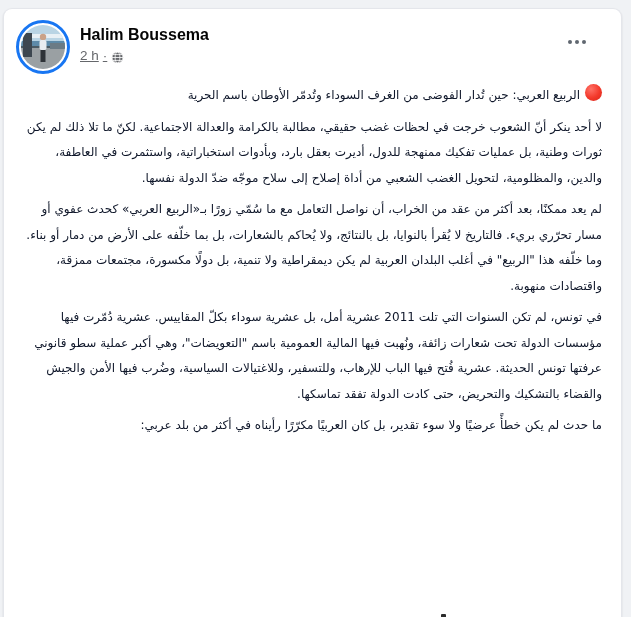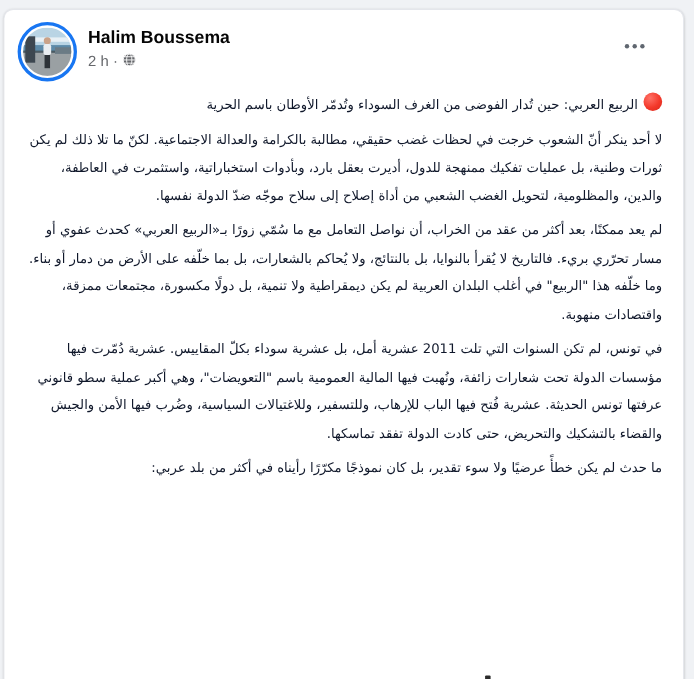--- a/index.html
+++ b/index.html
@@ -50,27 +50,28 @@
   .author-name {
     font-family: "Liberation Sans", "DejaVu Sans", sans-serif;
     font-size: 16px;
     font-weight: 700;
     color: #050505;
     line-height: 20px;
     cursor: pointer;
   }
   .meta-row {
     display: flex;
-    align-items: flex-start;
+    align-items: flex-end;
     gap: 4px;
     margin-top: 3px;
     font-family: "Liberation Sans", "DejaVu Sans", sans-serif;
     font-size: 13.5px;
     color: #65676b;
     line-height: 16px;
+    text-decoration: underline;
   }
   .meta-row .sep { color: #65676b; }
   .globe-icon svg { display: block; }
   .menu-btn {
     margin-left: auto;
     margin-top: 10px;
     margin-right: 14px;
     width: 32px; height: 24px;
     display: flex;
     align-items: center;
@@ -157,18 +158,18 @@
         <i></i>
         <i></i>
     </div>
   </div>
 
   <div class="post-text">
     <p><span class="red-circle-emoji"></span><span>الربيع العربي: حين تُدار الفوضى من الغرف السوداء وتُدمّر الأوطان باسم الحرية</span></p>
     <p>لا أحد ينكر أنّ الشعوب خرجت في لحظات غضب حقيقي، مطالبة بالكرامة والعدالة الاجتماعية. لكنّ ما تلا ذلك لم يكن ثورات وطنية، بل عمليات تفكيك ممنهجة للدول، أديرت بعقل بارد، وبأدوات استخباراتية، واستثمرت في العاطفة، والدين، والمظلومية، لتحويل الغضب الشعبي من أداة إصلاح إلى سلاح موجّه ضدّ الدولة نفسها.</p>
     <p>لم يعد ممكنًا، بعد أكثر من عقد من الخراب، أن نواصل التعامل مع ما سُمّي زورًا بـ«الربيع العربي» كحدث عفوي أو مسار تحرّري بريء. فالتاريخ لا يُقرأ بالنوايا، بل بالنتائج، ولا يُحاكم بالشعارات، بل بما خلّفه على الأرض من دمار أو بناء. وما خلّفه هذا "الربيع" في أغلب البلدان العربية لم يكن ديمقراطية ولا تنمية، بل دولًا مكسورة، مجتمعات ممزقة، واقتصادات منهوبة.</p>
     <p>في تونس، لم تكن السنوات التي تلت 2011 عشرية أمل، بل عشرية سوداء بكلّ المقاييس. عشرية دُمّرت فيها مؤسسات الدولة تحت شعارات زائفة، ونُهبت فيها المالية العمومية باسم "التعويضات"، وهي أكبر عملية سطو قانوني عرفتها تونس الحديثة. عشرية فُتح فيها الباب للإرهاب، وللتسفير، وللاغتيالات السياسية، وضُرب فيها الأمن والجيش والقضاء بالتشكيك والتحريض، حتى كادت الدولة تفقد تماسكها.</p>
-    <p>ما حدث لم يكن خطأً عرضيًا ولا سوء تقدير، بل كان نموذجًا مكرّرًا رأيناه في أكثر من بلد عربي:</p>
+    <p>ما حدث لم يكن خطأً عرضيًا ولا سوء تقدير، بل كان العربيًا مكرّرًا رأيناه في أكثر من بلد عربي:</p>
   </div>
 
   <div class="cutoff-fragment"></div>
 
 </div>
 
 </body></html>

